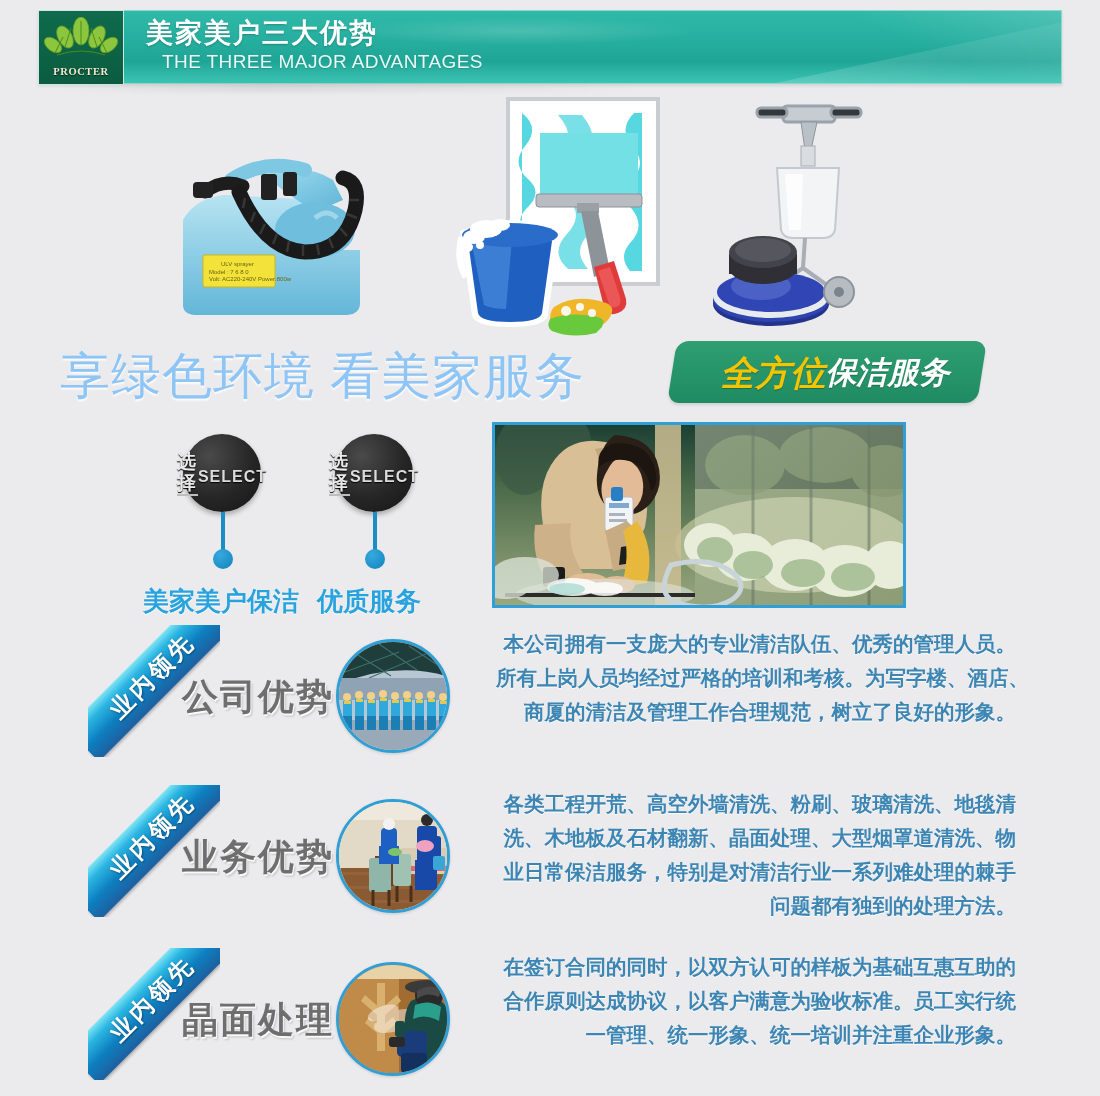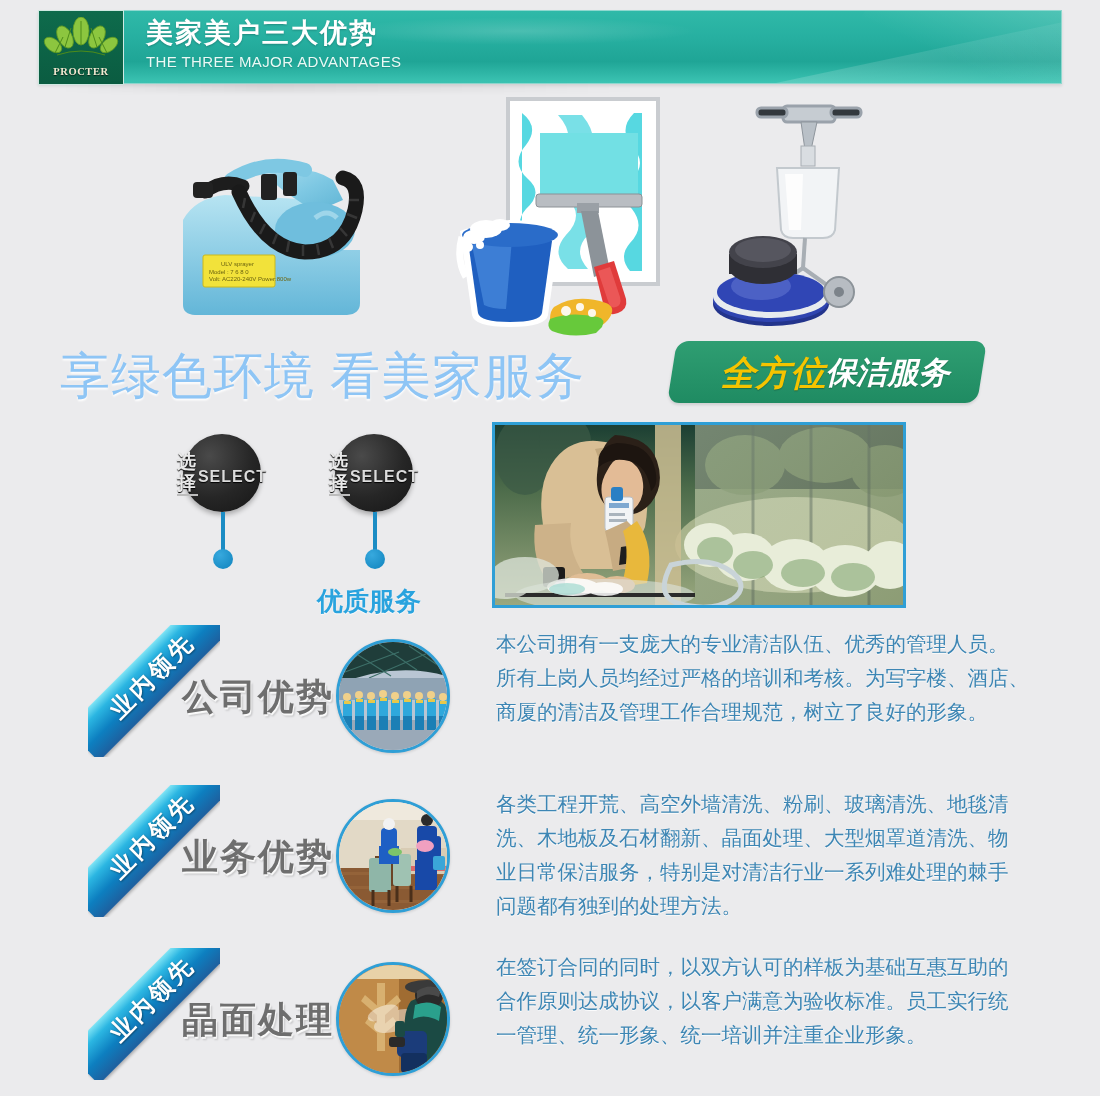--- a/index.html
+++ b/index.html
@@ -47,22 +47,23 @@
     color:#f3ead2;font-size:10.5px;font-weight:bold;letter-spacing:0.6px;
     font-family:"Liberation Serif","DejaVu Serif",serif;
     text-shadow:0 1px 1px rgba(0,0,0,0.6);
   }
   .header-titles{position:absolute;left:108px;top:7px;}
   .header-cn{
     color:#ffffff;font-size:27px;font-weight:bold;letter-spacing:2px;
     line-height:32px;text-shadow:0 1px 2px rgba(0,0,0,0.22);
   }
   .header-en{
-    color:#eafaf6;font-size:15px;letter-spacing:0.4px;line-height:24px;margin-top:1px;
+    color:#eafaf6;font-size:19px;letter-spacing:0.4px;line-height:24px;margin-top:1px;
     text-shadow:0 1px 1px rgba(0,0,0,0.14);
+    margin-left:16px;
   }
   .header-shadow{
     position:absolute;left:60px;top:84px;width:580px;height:8px;
     background:linear-gradient(90deg,rgba(0,0,0,0.0),rgba(0,0,0,0.07) 35%,rgba(0,0,0,0.0));
     filter:blur(2px);
   }
 
   
   .product{position:absolute;}
   .prod-sprayer{left:165px;top:100px;width:220px;height:235px;}
@@ -146,22 +147,23 @@
     font-size:36px;font-weight:bold;color:#6e6e6e;letter-spacing:2px;
     text-shadow:1px 2px 1px rgba(255,255,255,0.95),2px 3px 2px rgba(0,0,0,0.18);
   }
   .blk-photo{
     position:absolute;left:336px;top:14px;width:114px;height:114px;border-radius:50%;
     border:3px solid #2f9fd6;box-sizing:border-box;overflow:hidden;background:#cfd6dd;
     box-shadow:0 1px 3px rgba(0,0,0,0.15);
   }
   .blk-text{
     position:absolute;left:496px;top:2px;width:520px;
-    font-size:20.5px;line-height:34px;color:#3d86b4;font-weight:400;
+    font-size:20.5px;line-height:34px;color:#3d86b4;font-weight:700;
     text-shadow:0 1px 0 rgba(255,255,255,0.8);
+    text-align:right;
   }
   .blk-text div{white-space:nowrap;}
 </style>
 </head>
 <body>
 
 <div class="page">
 
   <div class="header">
     <div class="header-bar">
@@ -323,20 +325,21 @@
     <span class="badge-white">保洁服务</span>
   </div>
 
   <div class="sel" style="left:183px;top:434px;">
     <div class="sel-circle">
       <div class="sel-cn">选择</div>
       <div class="sel-en">SELECT</div>
     </div>
     <div class="pin-line"></div>
     <div class="pin-dot"></div>
+    <div class="sel-label" style="left:-40px;">美家美户保洁</div>
   </div>
 
   <div class="sel" style="left:335px;top:434px;">
     <div class="sel-circle">
       <div class="sel-cn">选择</div>
       <div class="sel-en">SELECT</div>
     </div>
     <div class="pin-line"></div>
     <div class="pin-dot"></div>
     <div class="sel-label" style="left:-18px;">优质服务</div>

